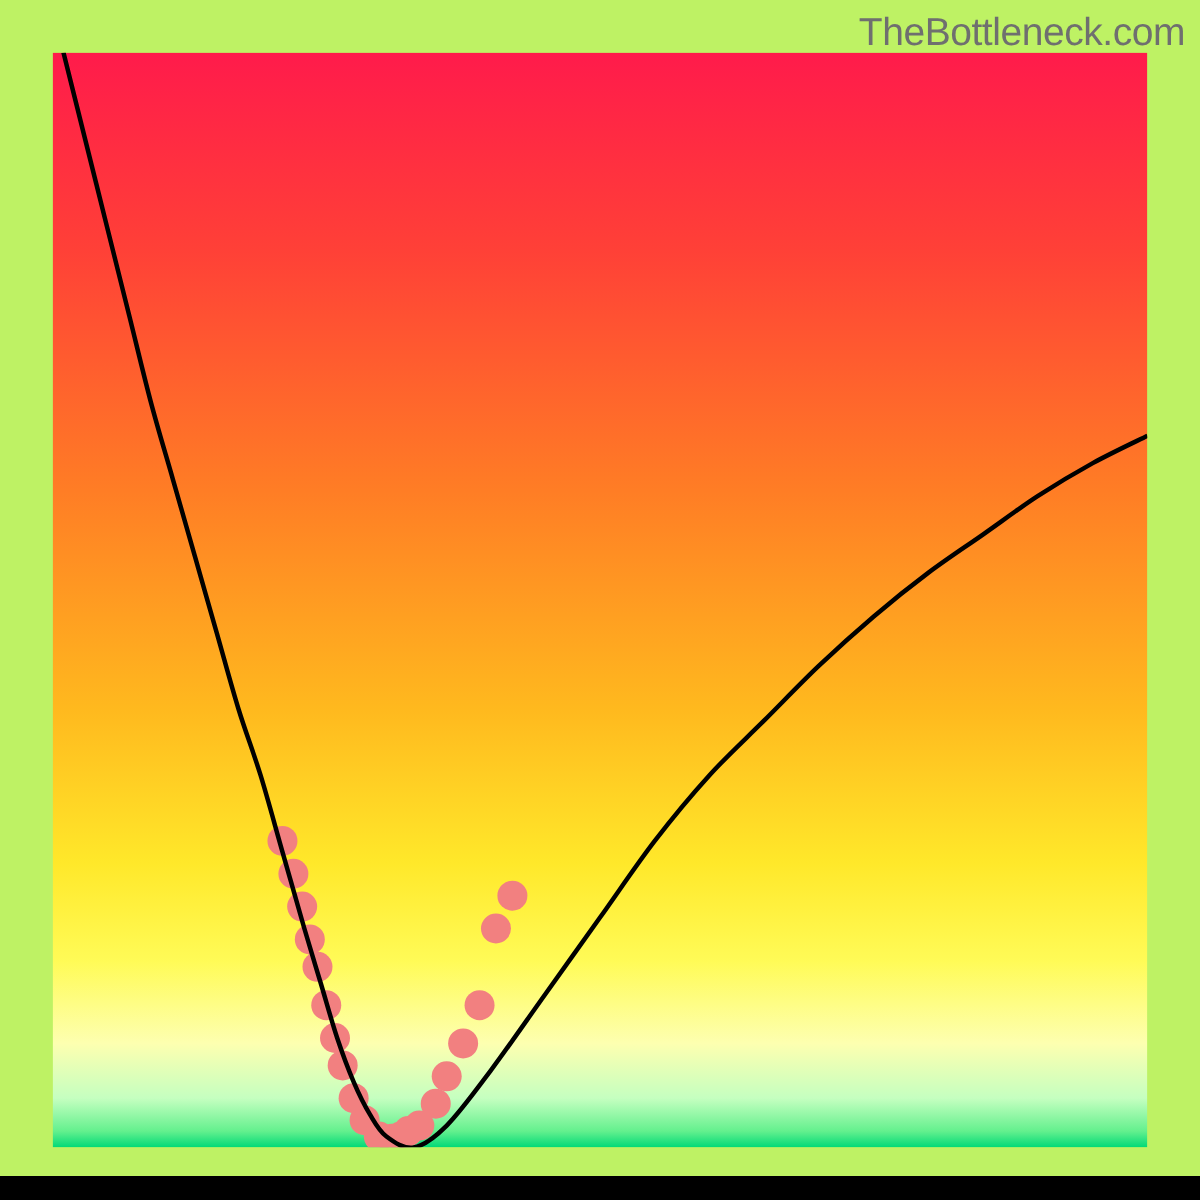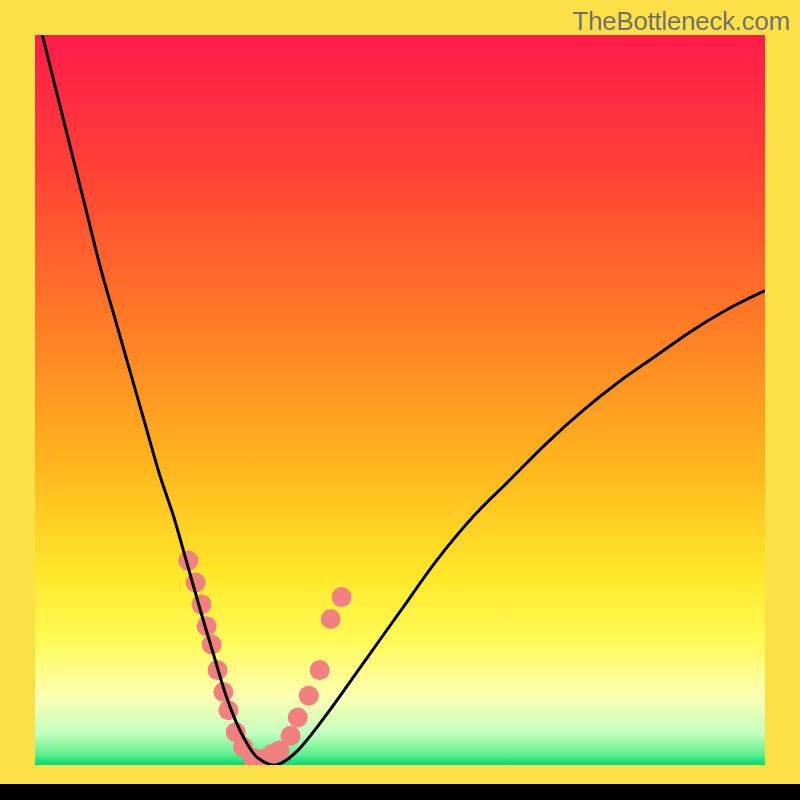--- a/index.html
+++ b/index.html
@@ -10,21 +10,21 @@
     overflow: hidden;
     background: #000;
     font-family: Arial, Helvetica, sans-serif;
   }
   .frame {
     position: absolute;
     left: 0;
     top: 0;
     width: 800px;
     height: 784px;
-    background: #fde047;
+    background: #bef264;
   }
   .plot {
     position: absolute;
     left: 35px;
     top: 35px;
     width: 730px;
     height: 730px;
     overflow: hidden;
   }
   .watermark {

